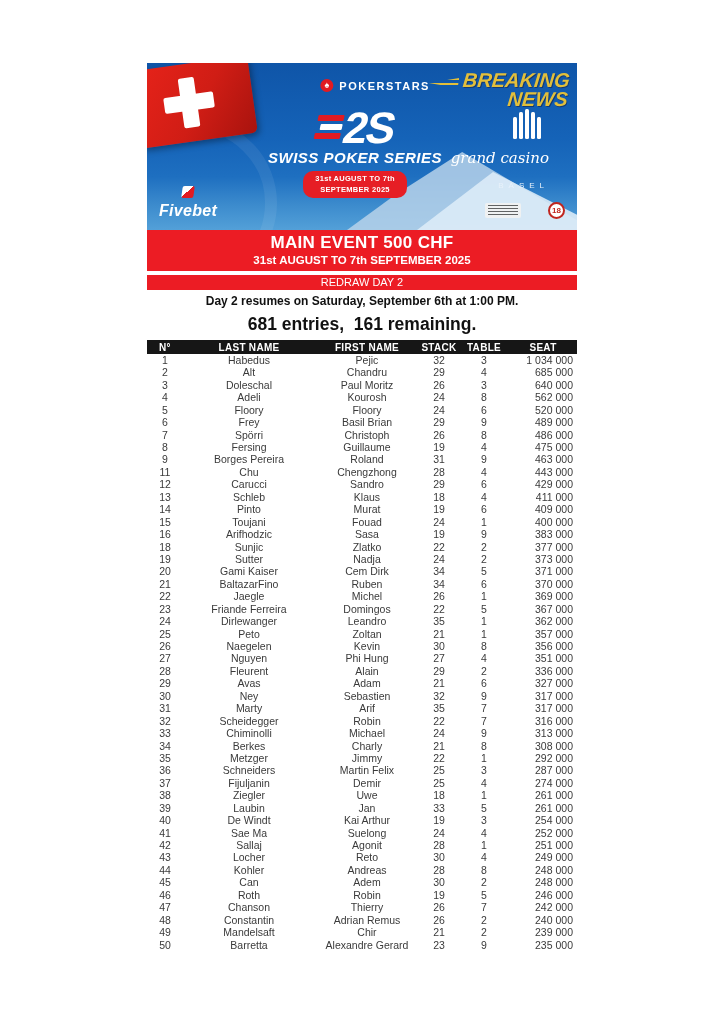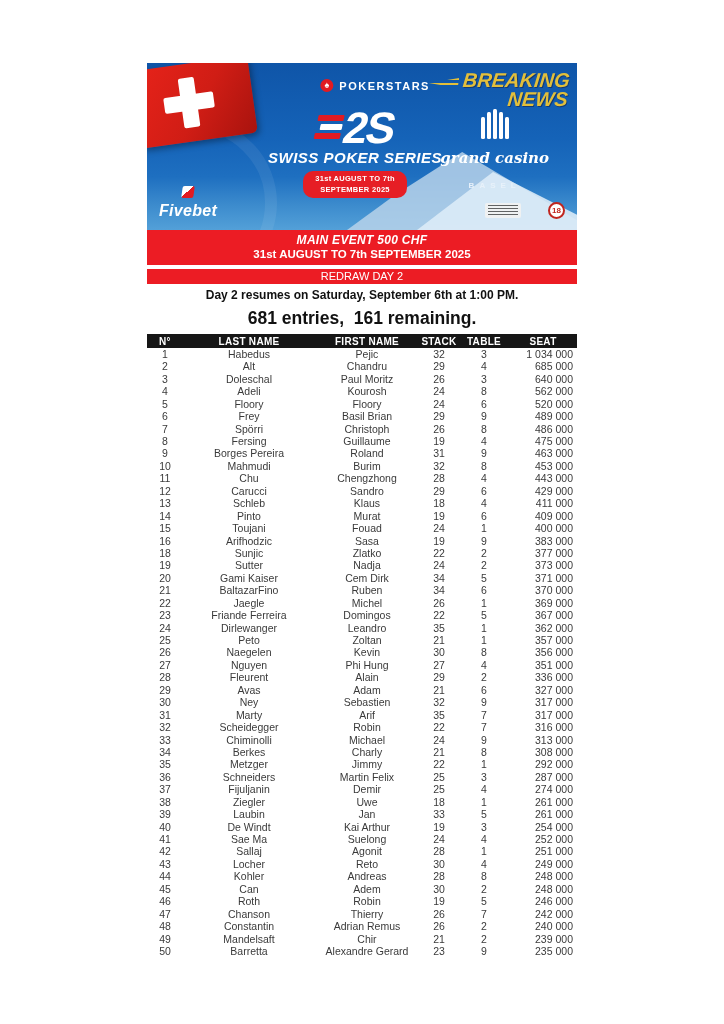--- a/index.html
+++ b/index.html
@@ -46,36 +46,36 @@
   .sps-text { color:#fff; font-weight:bold; font-size:44px; line-height:.85; letter-spacing:-2px; }
   .series-title { color:#fff; font-weight:bold; font-style:italic; font-size:15px; letter-spacing:.5px; margin-top:3px; }
   .series-dates { display:inline-block; background:#e61e25; color:#fff; font-weight:bold;
     font-size:7.5px; line-height:1.35; padding:3px 12px; border-radius:10px; margin-top:5px; letter-spacing:.3px; }
 
   .fivebet { position:absolute; left:12px; bottom:10px; display:flex; align-items:center; gap:4px;flex-direction:column; }
   .fivebet-icon { width:12px; height:12px; border-radius:2px;
     background:linear-gradient(135deg,#ffffff 0 46%, #e11b22 46% 100%); transform:skewX(-8deg); }
   .fivebet-label { color:#fff; font-weight:bold; font-style:italic; font-size:16px; letter-spacing:.3px; }
 
-  .casino { position:absolute; top:46px; right:28px; text-align:center; color:#fff;font-weight:bold; }
+  .casino { position:absolute; top:46px; right:28px; text-align:right; color:#fff; }
   .casino-building { display:inline-block; }
   .casino-name { font-family:"DejaVu Serif", serif; font-style:italic; font-size:15px; margin-top:2px; }
   .casino-city { font-size:8px; letter-spacing:5px; color:#e8f1fa; margin-top:14px; }
 
   .badge-rg { position:absolute; right:56px; bottom:12px; width:36px; height:15px; background:#f2f2f2;
     border-radius:2px; opacity:.9; overflow:hidden; }
   .badge-rg:before { content:""; display:block; margin:2px 3px; height:11px;
     background:repeating-linear-gradient(180deg,#555 0 1px, transparent 1px 3px); }
   .badge-18 { position:absolute; right:12px; bottom:11px; width:17px; height:17px; border-radius:50%;
     background:#fff; border:2px solid #c0261f; color:#c0261f; font-size:8px; font-weight:bold;
     display:flex; align-items:center; justify-content:center; }
 
   
   .event-banner { background:#ec1c24; color:#fff; text-align:center; padding:3px 0 5px; }
-  .event-title { font-size:12px; font-weight:bold; letter-spacing:.3px;font-style:italic; }
+  .event-title { font-size:17px; font-weight:bold; letter-spacing:.3px; }
   .event-dates { font-size:11.5px; font-weight:bold; margin-top:1px; }
   .redraw-banner { background:#ec1c24; color:#fff; text-align:center; font-weight:normal;
     font-size:11px; padding:1px 0 2px; margin-top:4px; }
 
   .resume-info { text-align:center; color:#111; font-weight:bold; font-size:12px; margin-top:4px; }
   .entries-summary { text-align:center; color:#111; font-weight:bold; font-size:17.5px;
     margin:6px 0 5px; white-space:pre; }
 
   
   table.players { width:430px; border-collapse:collapse; table-layout:fixed; }
@@ -245,28 +245,20 @@
           </tr>
           <tr>
             <td class="col-0">9</td>
             <td class="col-1">Borges Pereira</td>
             <td class="col-2">Roland</td>
             <td class="col-3">31</td>
             <td class="col-4">9</td>
             <td class="col-5">463 000</td>
           </tr>
           <tr>
-            <td class="col-0">10</td>
-            <td class="col-1">Mahmudi</td>
-            <td class="col-2">Burim</td>
-            <td class="col-3">32</td>
-            <td class="col-4">8</td>
-            <td class="col-5">453 000</td>
-          </tr>
-          <tr>
             <td class="col-0">11</td>
             <td class="col-1">Chu</td>
             <td class="col-2">Chengzhong</td>
             <td class="col-3">28</td>
             <td class="col-4">4</td>
             <td class="col-5">443 000</td>
           </tr>
           <tr>
             <td class="col-0">12</td>
             <td class="col-1">Carucci</td>

